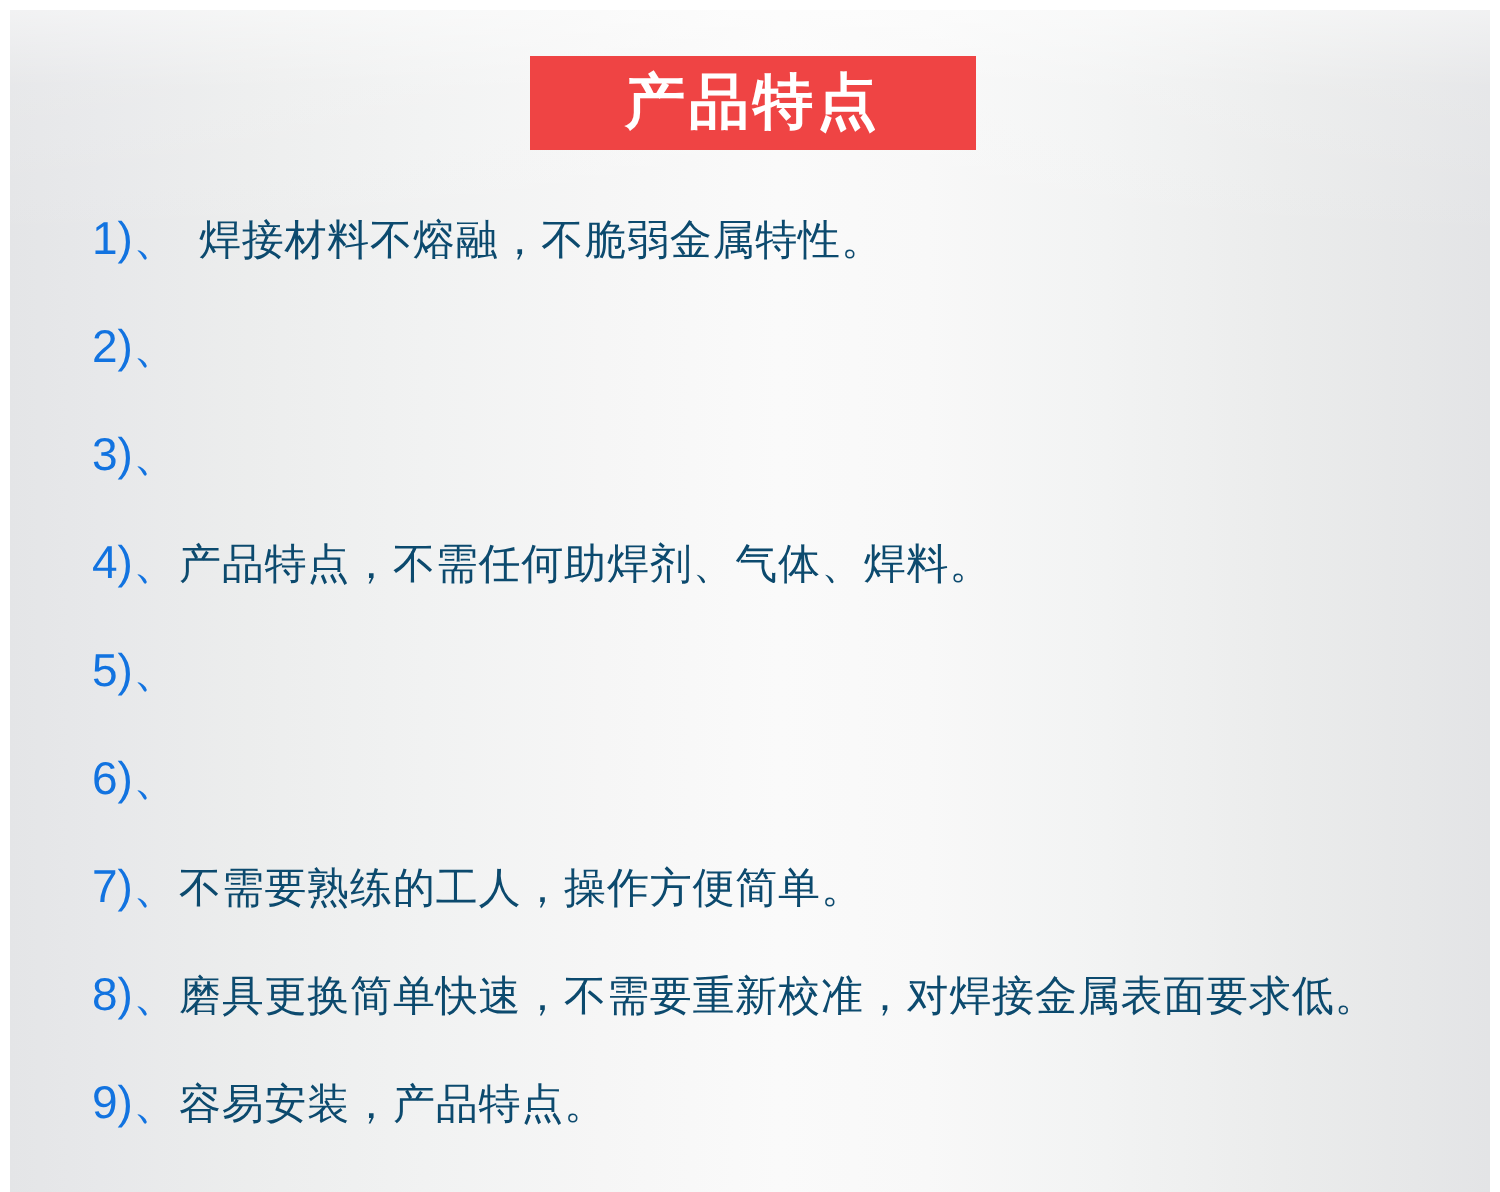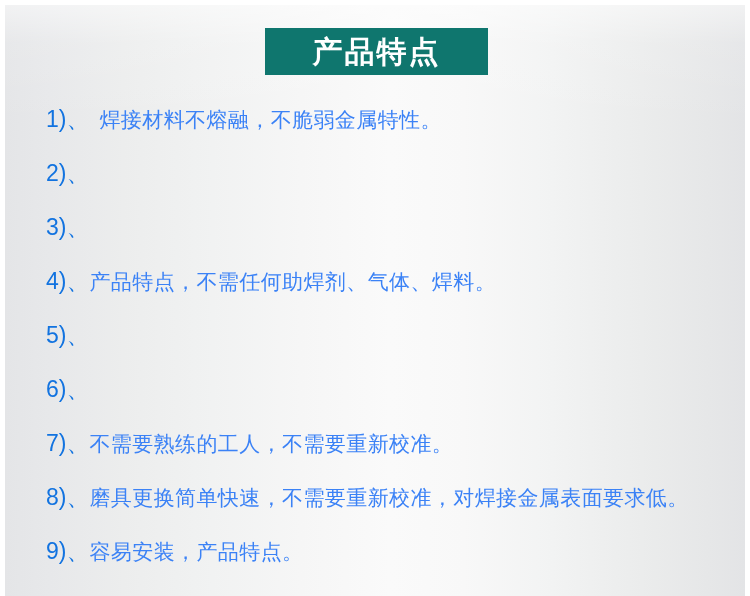--- a/index.html
+++ b/index.html
@@ -60,21 +60,21 @@
     z-index: 2;
   }
 
   
   .title-banner {
     position: absolute;
     left: 265px;
     top: 28px;
     width: 223px;
     height: 47px;
-    background: #0f766e;
+    background: #ef4444;
     display: flex;
     align-items: center;
     justify-content: center;
   }
   .title-banner .title-text {
     color: #ffffff;
     font-size: 30px;
     font-weight: bold;
     letter-spacing: 2px;
     line-height: 1;
@@ -96,21 +96,21 @@
     white-space: nowrap;
   }
   .feature-marker {
     color: #1273e0;
     font-size: 23px;
     font-weight: normal;
     font-family: "Liberation Sans", "DejaVu Sans", sans-serif;
     flex: 0 0 auto;
   }
   .feature-text {
-    color: #3b82f6;
+    color: #0c4a6e;
     font-size: 21px;
     font-family: "Liberation Sans", "DejaVu Sans", sans-serif;
     letter-spacing: 0.4px;
     flex: 0 0 auto;
   }
   .feature-item.indented .feature-text {
     padding-left: 10px;
   }
 </style>
 </head>
@@ -149,21 +149,21 @@
       <div class="feature-item">
         <span class="feature-marker">5)、</span>
       </div>
 
       <div class="feature-item">
         <span class="feature-marker">6)、</span>
       </div>
 
       <div class="feature-item">
         <span class="feature-marker">7)、</span>
-        <span class="feature-text">不需要熟练的工人，不需要重新校准。</span>
+        <span class="feature-text">不需要熟练的工人，操作方便简单。</span>
       </div>
 
       <div class="feature-item">
         <span class="feature-marker">8)、</span>
         <span class="feature-text">磨具更换简单快速，不需要重新校准，对焊接金属表面要求低。</span>
       </div>
 
       <div class="feature-item">
         <span class="feature-marker">9)、</span>
         <span class="feature-text">容易安装，产品特点。</span>

